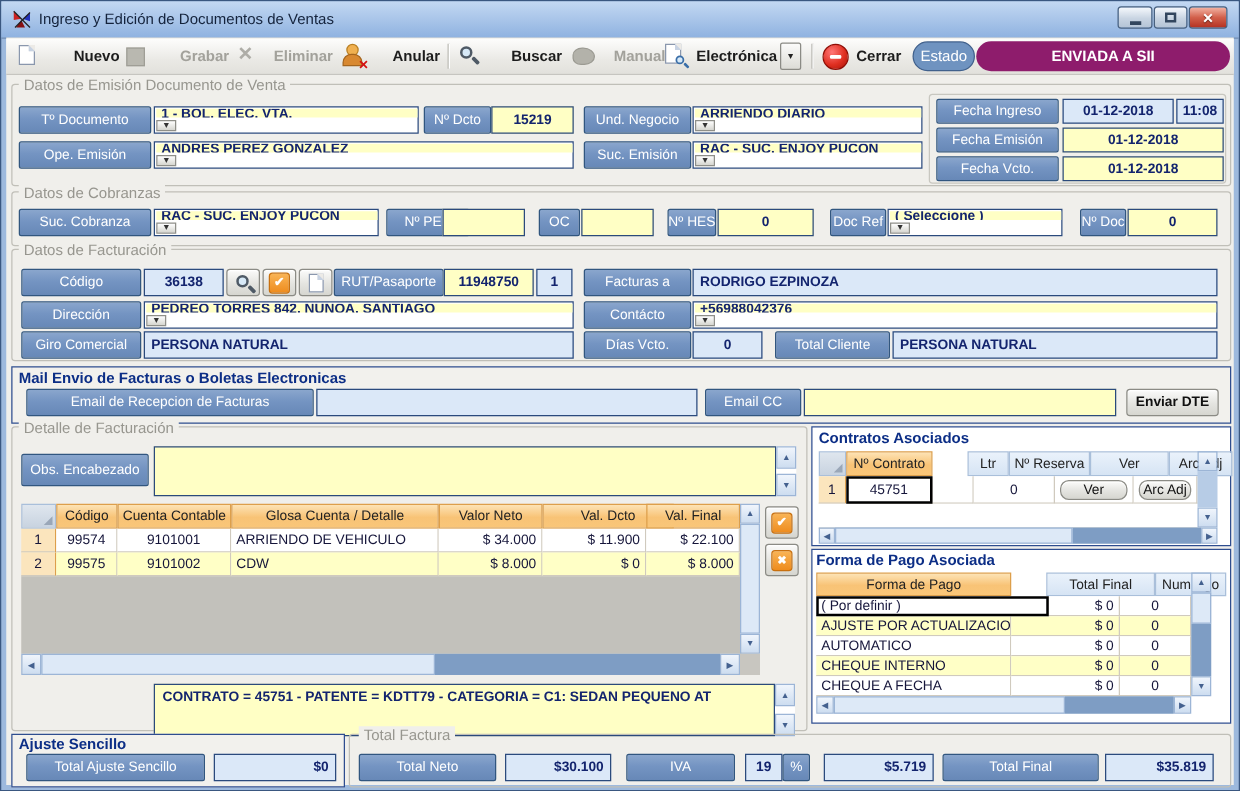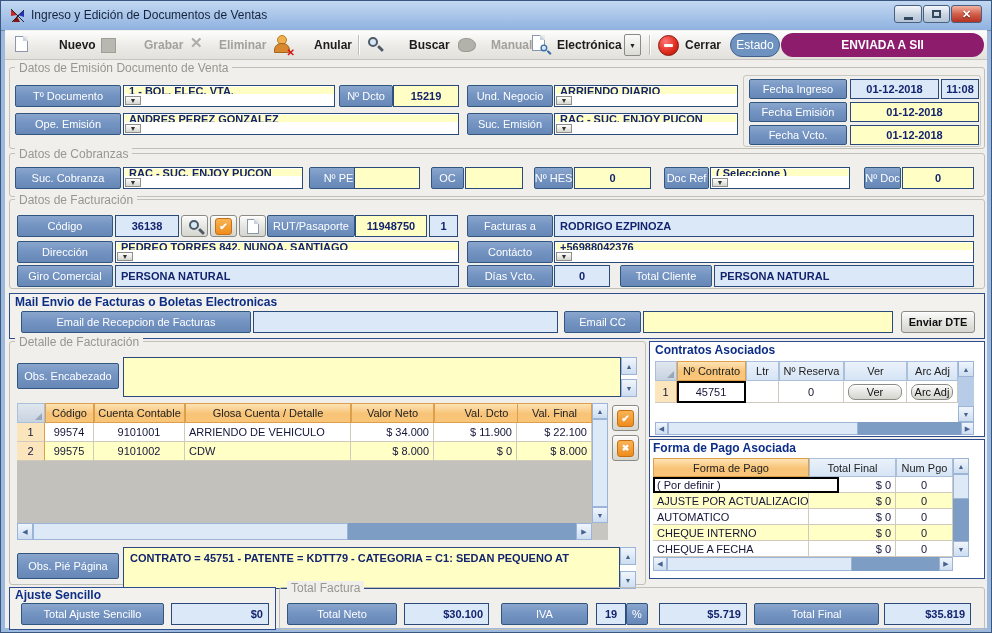--- a/index.html
+++ b/index.html
@@ -79,21 +79,21 @@
   .icon-stop{position:absolute;width:19px;height:19px;border-radius:50%;border:1px solid #8e0e06;
     background:radial-gradient(circle at 35% 30%,#f77,#e03022 55%,#a81205);display:flex;align-items:center;justify-content:center;}
   .icon-stop::after{content:"";width:9px;height:3px;background:#fff;border-radius:1px;}
   .abox{position:absolute;width:17px;height:22px;border:1px solid #8b8b85;border-radius:2px;box-sizing:border-box;
     background:linear-gradient(#fbfbfa,#dcdcd6);display:flex;align-items:center;justify-content:center;font-size:7px;color:#222;}
   .abox::after{content:"▼";}
   
   .gh{position:absolute;box-sizing:border-box;height:20px;border:1px solid #dd9f4b;
     background:linear-gradient(#fde3b5,#f8c376 55%,var(--grid-header-orange,#f9c679));
     font-size:11px;color:#222;display:flex;align-items:center;justify-content:center;white-space:nowrap;overflow:hidden;}
-  .gh.blue{background:linear-gradient(#eaf2fb,var(--grid-header-blue,#d6e4f4));border:1px solid #a9bfda;}
+  .gh.blue{background:linear-gradient(#eaf2fb,var(--grid-header-blue,#d6e4f4));border:1px solid #a9bfda;margin-left:28px;}
   .gh.sel{background:linear-gradient(#dfe6ee,#c8d3e0);border:1px solid #a9bfda;}
   .gh.sel::after{content:"";position:absolute;right:2px;bottom:2px;border-left:7px solid transparent;border-bottom:7px solid #9aa7b8;}
   .gc{position:absolute;box-sizing:border-box;background:#fff;border-right:1px solid #d0cabe;border-bottom:1px solid #d0cabe;
     font-size:11px;color:#15153a;display:flex;align-items:center;padding:0 4px;white-space:nowrap;overflow:hidden;}
   .gc.num{background:#fbe5bd;justify-content:center;border-right:1px solid #dd9f4b;}
   .gc.yel{background:var(--row-alt-yellow,#ffffc6);}
   .gc.selcell{outline:2px solid #000;outline-offset:-2px;z-index:2;}
   
   .vscroll{position:absolute;display:flex;flex-direction:column;width:16px;box-sizing:border-box;}
   .hscroll{position:absolute;display:flex;flex-direction:row;box-sizing:border-box;}
@@ -329,21 +329,20 @@
   </div>
   <div class="abs" style="left:591px;top:522px;width:16px;height:17px;background:#c8c6c0"></div>
 
   <div class="btn" style="left:611px;top:404px;width:27px;height:26px">
       <span class="obtn-inner chk"></span>
     </div>
   <div class="btn" style="left:611px;top:434px;width:27px;height:26px">
       <span class="obtn-inner xx"></span>
     </div>
 
-  <div class="lbl" style="left:16px;top:552px;width:102px;height:26px">Obs. Pié Página</div>
   <div class="ta" style="left:122px;top:546px;width:497px;height:42px">CONTRATO = 45751 - PATENTE = KDTT79 - CATEGORIA = C1: SEDAN PEQUENO AT</div>
   <div class="spin" style="left:619px;top:546px;height:42px">
     <div class="sb up"></div>
     <div class="sb dn"></div>
   </div>
 
   <div class="panel" style="left:648px;top:340px;width:336px;height:96px"></div>
   <div class="ptitle" style="left:654px;top:342px">Contratos Asociados</div>
   <div class="gh sel" style="left:654px;top:360px;width:22px"></div>
   <div class="gh" style="left:676px;top:360px;width:69px">Nº Contrato</div>

